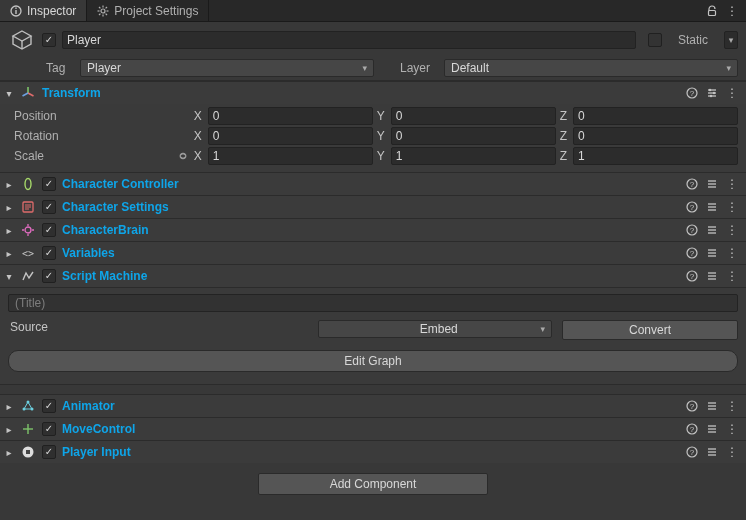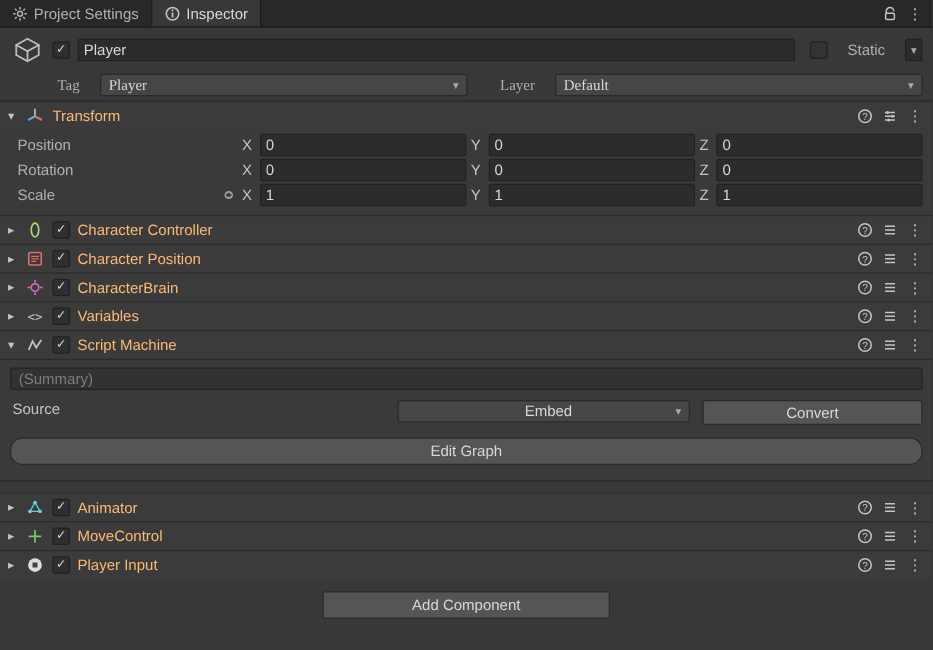--- a/index.html
+++ b/index.html
@@ -52,21 +52,21 @@
     background: #2c2c2c;
     border: 1px solid #222;
     border-radius: 2px;
     color: #d8d8d8;
     padding: 0 4px;
     font-size: 12px;
   }
   .static { display:flex; align-items:center; gap:16px; color:#b0b0b0; padding-left:6px; }
   .static .chk { background:#333; }
   .arrowbtn { width:14px; height:18px; background:#2c2c2c; border:1px solid #222; border-radius:2px; display:flex;align-items:center;justify-content:center;font-size:9px;color:#aaa;}
-  .hrow2 { margin-top:4px; display:flex; align-items:center; height:20px; gap:8px; padding-left:38px;font-family:Liberation Serif, serif; }
+  .hrow2 { margin-top:4px; display:flex; align-items:center; height:20px; gap:8px; padding-left:38px; }
   .lbl { color:#b0b0b0; min-width:26px; }
   .dd {
     height:18px; background:#464646; border:1px solid #2a2a2a; border-radius:2px;
     display:flex; align-items:center; justify-content:space-between;
     padding:0 6px; color:#d8d8d8;
   }
   .dd .caret { font-size:9px; color:#aaa; }
   .tagdd { flex:1; max-width:320px; }
   .layerdd { flex:1; }
   .layerlbl { margin-left:18px; min-width:36px; }
@@ -76,21 +76,21 @@
     border-top:1px solid #2b2b2b;
     background:#3a3a3a;
   }
   .comphdr {
     display:flex; align-items:center; height:22px;
     padding:0 8px 0 4px; gap:6px;
     background:#3b3b3b;
   }
   .fold { width:10px; text-align:center; color:#c4c4c4; font-size:10px; }
   .compicon { width:16px; height:16px; display:flex; align-items:center; justify-content:center; }
-  .comptitle { font-weight:400; color:#fdba74; flex:1; }
+  .comptitle { font-weight:700; color:#0ea5e9; flex:1; }
   .compright { display:flex; gap:8px; align-items:center; color:#c4c4c4; }
 
   .transform-body { padding: 2px 8px 6px 14px; }
   .trow { display:flex; align-items:center; height:20px; gap:4px; }
   .tlabel { width:280px; color:#b0b0b0; }
   .axislbl { width:14px; text-align:right; color:#c4c4c4; padding-right:2px; }
   .numfield {
     flex:1; height:18px; background:#2c2c2c; border:1px solid #222; border-radius:2px;
     color:#d8d8d8; padding:0 4px; font-size:12px;
   }
@@ -117,44 +117,44 @@
 
   .addcomp { display:flex; justify-content:center; padding:10px 0; }
   .addbtn { width:230px; height:22px; }
 
   svg { display:block; }
 </style>
 </head>
 <body>
 
 <div class="tabbar">
+  <div class="tab active">
+    <svg width="12" height="12" viewBox="0 0 12 12">
+        <circle cx="6" cy="6" r="5" fill="none" stroke="#c4c4c4" stroke-width="1.3"></circle>
+        <rect x="5.3" y="5" width="1.4" height="4" fill="#c4c4c4"></rect>
+        <rect x="5.3" y="2.5" width="1.4" height="1.4" fill="#c4c4c4"></rect>
+      </svg>
+    <span>Inspector</span>
+  </div>
   <div class="tab">
     <svg width="12" height="12" viewBox="0 0 12 12">
         <circle cx="6" cy="6" r="2" fill="none" stroke="#b0b0b0" stroke-width="1.2"></circle>
         <g stroke="#b0b0b0" stroke-width="1.2">
           <line x1="6" y1="0.5" x2="6" y2="2.5"></line>
           <line x1="6" y1="9.5" x2="6" y2="11.5"></line>
           <line x1="0.5" y1="6" x2="2.5" y2="6"></line>
           <line x1="9.5" y1="6" x2="11.5" y2="6"></line>
           <line x1="2" y1="2" x2="3.4" y2="3.4"></line>
           <line x1="8.6" y1="8.6" x2="10" y2="10"></line>
           <line x1="2" y1="10" x2="3.4" y2="8.6"></line>
           <line x1="8.6" y1="3.4" x2="10" y2="2"></line>
         </g>
       </svg>
     <span>Project Settings</span>
   </div>
-  <div class="tab active">
-    <svg width="12" height="12" viewBox="0 0 12 12">
-        <circle cx="6" cy="6" r="5" fill="none" stroke="#c4c4c4" stroke-width="1.3"></circle>
-        <rect x="5.3" y="5" width="1.4" height="4" fill="#c4c4c4"></rect>
-        <rect x="5.3" y="2.5" width="1.4" height="1.4" fill="#c4c4c4"></rect>
-      </svg>
-    <span>Inspector</span>
-  </div>
   <div class="tabspace"></div>
   <div class="tabright">
     <span>
         <svg width="12" height="12" viewBox="0 0 12 12">
           <path d="M3 6 V4 a3 3 0 0 1 6 0" fill="none" stroke="#c4c4c4" stroke-width="1.2"></path>
           <rect x="2.5" y="5.5" width="7" height="5" rx="1" fill="none" stroke="#c4c4c4" stroke-width="1.2"></rect>
         </svg>
       </span>
     <span>⋮</span>
   </div>
@@ -303,21 +303,21 @@
   <span class="fold">▸</span>
   <span class="compicon">
         <svg width="14" height="14" viewBox="0 0 14 14">
           <rect x="2" y="2" width="10" height="10" rx="1" fill="none" stroke="#e06c6c" stroke-width="1.3"></rect>
           <line x1="4" y1="5" x2="10" y2="5" stroke="#e06c6c" stroke-width="1"></line>
           <line x1="4" y1="7" x2="10" y2="7" stroke="#e06c6c" stroke-width="1"></line>
           <line x1="4" y1="9" x2="8" y2="9" stroke="#e06c6c" stroke-width="1"></line>
         </svg>
       </span>
   <span class="chk">✓</span>
-  <span class="comptitle">Character Position</span>
+  <span class="comptitle">Character Settings</span>
   <div class="compright">
         <span>
           <svg width="12" height="12" viewBox="0 0 12 12">
             <circle cx="6" cy="6" r="5" fill="none" stroke="#c4c4c4" stroke-width="1.2"></circle>
             <text x="6" y="9" text-anchor="middle" font-size="8" fill="#c4c4c4">?</text>
           </svg>
         </span>
         <span>
           <svg width="12" height="12" viewBox="0 0 12 12">
             <g stroke="#c4c4c4" stroke-width="1.3">
@@ -423,21 +423,21 @@
               <line x1="2" y1="3" x2="10" y2="3"></line>
               <line x1="2" y1="6" x2="10" y2="6"></line>
               <line x1="2" y1="9" x2="10" y2="9"></line>
             </g>
           </svg>
         </span>
         <span>⋮</span>
       </div>
   </div>
   <div class="smbody">
-    <div class="graybox">(Summary)</div>
+    <div class="graybox">(Title)</div>
     <div class="srow">
       <span class="srclbl">Source</span>
       <div class="dd embeddd">
         <span style="margin:0 auto">Embed</span>
         <span class="caret">▾</span>
       </div>
       <div class="btn convertbtn">Convert</div>
     </div>
     <div class="btn widebtn">Edit Graph</div>
   </div>

